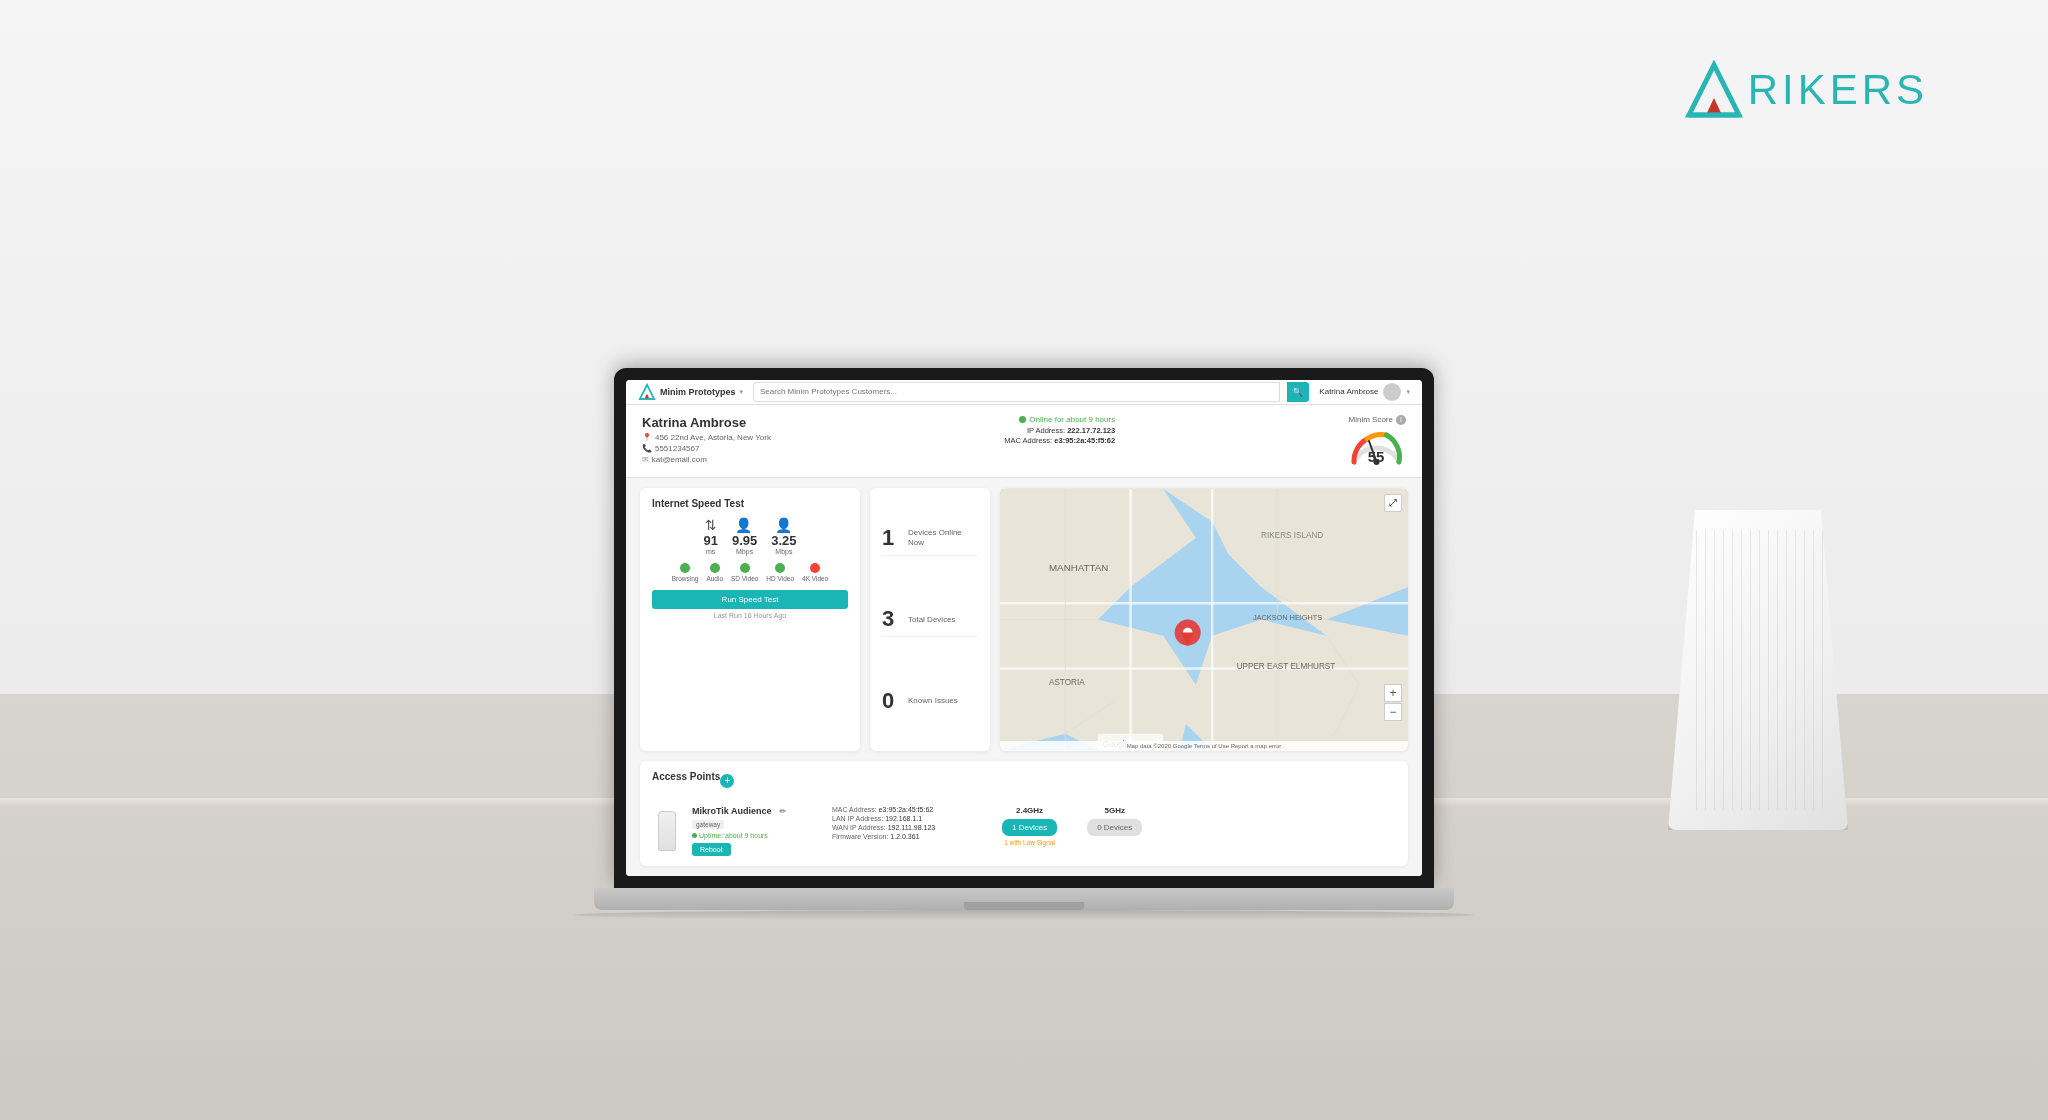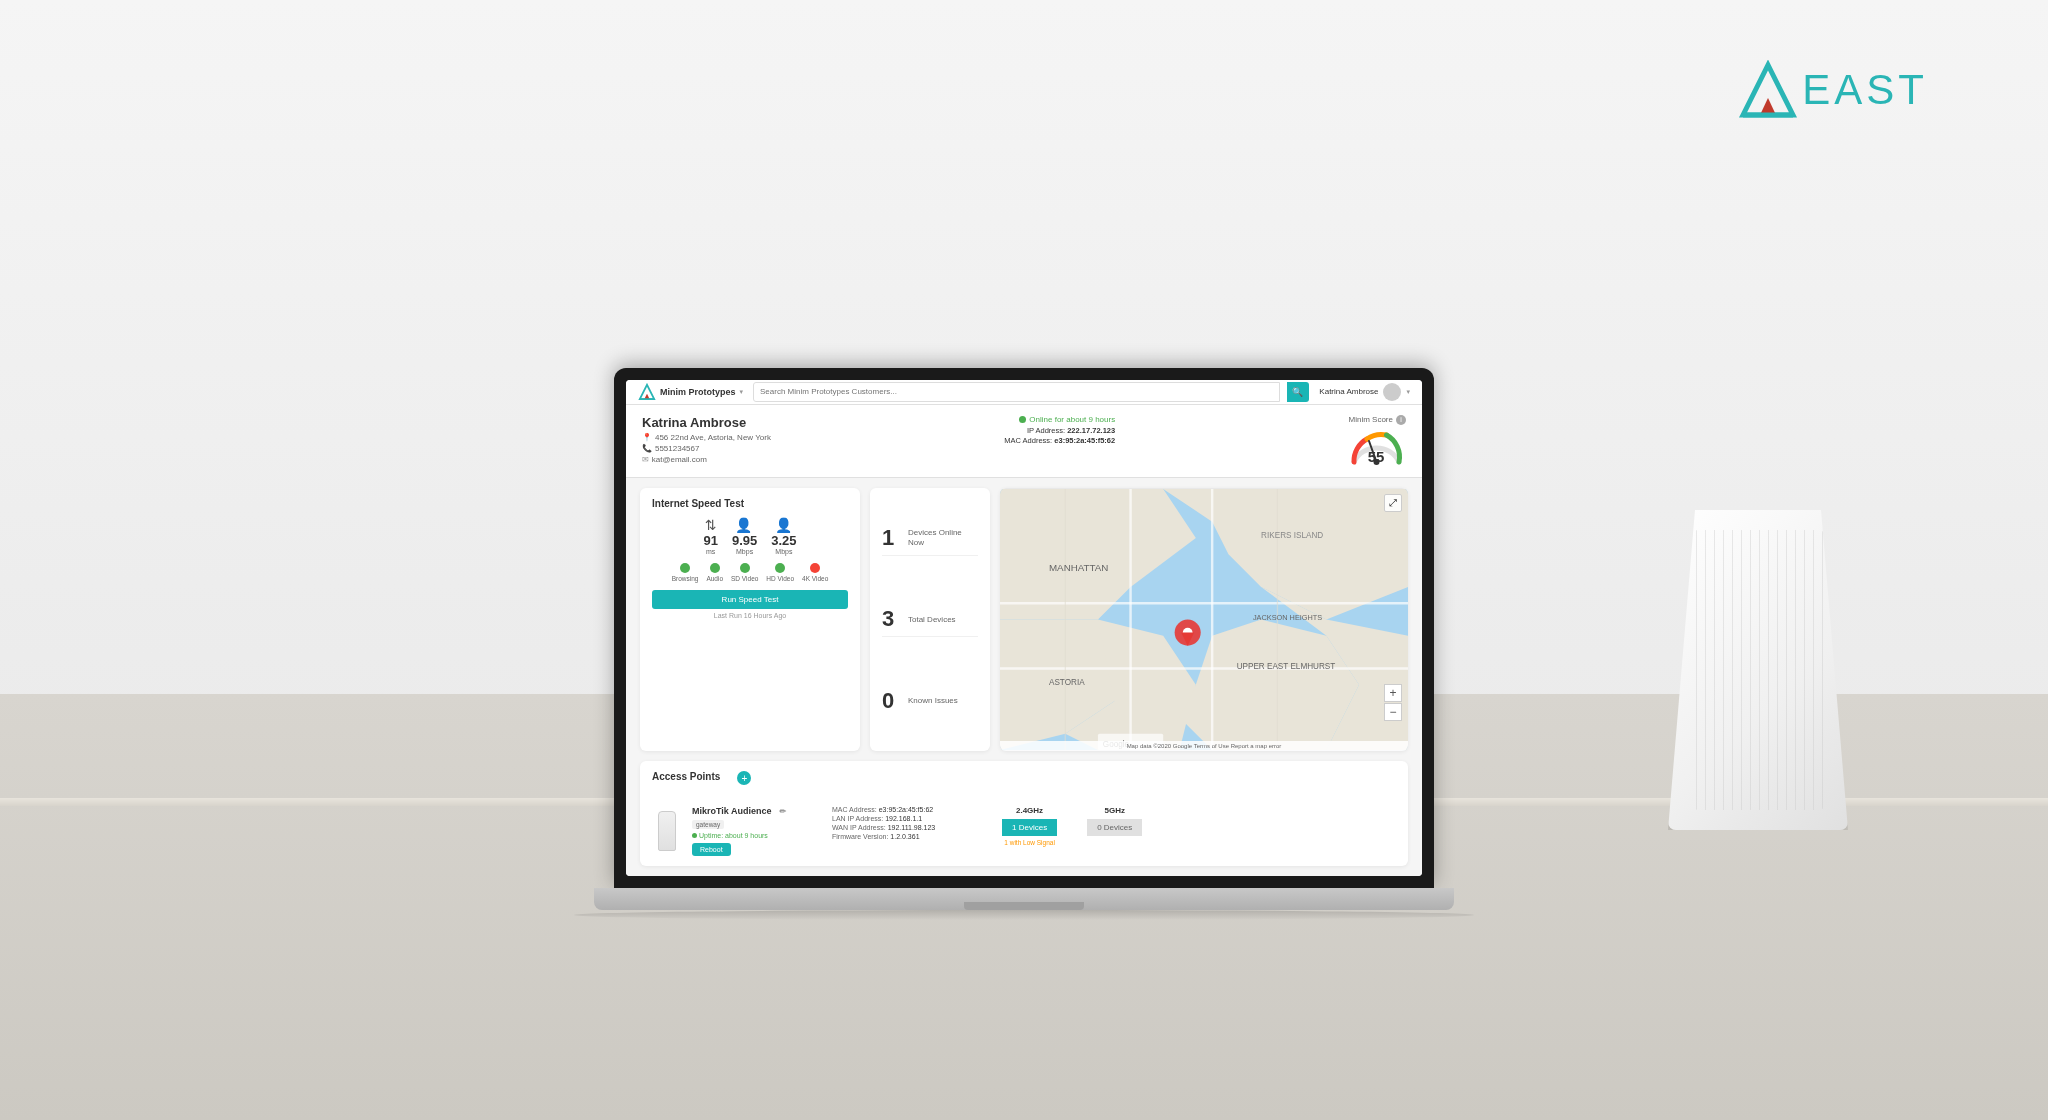--- a/index.html
+++ b/index.html
@@ -494,22 +494,22 @@
 
     
     .access-points-card {
       background: #fff;
       border-radius: 6px;
       padding: 10px 12px;
       box-shadow: 0 1px 4px rgba(0,0,0,0.07);
     }
     .access-points-header {
       display: flex;
-      align-items: flex-start;
-      gap: 17px;
+      align-items: center;
+      gap: 0;
       margin-bottom: 16px;
     }
     .add-icon {
       width: 14px;
       height: 14px;
       background: #1ab5b5;
       color: white;
       border-radius: 50%;
       display: flex;
       align-items: center;
@@ -608,21 +608,21 @@
       font-size: 8px;
       font-weight: 600;
       color: #333;
       margin-bottom: 4px;
     }
     .freq-btn {
       padding: 4px 10px;
       background: #1ab5b5;
       color: white;
       border: none;
-      border-radius: 0;
+      border-radius: 7px;
       font-size: 8px;
       cursor: pointer;
       margin-bottom: 3px;
       display: block;
     }
     .freq-btn.zero {
       background: #e0e0e0;
       color: #666;
     }
     .freq-note {
@@ -645,21 +645,21 @@
   <div class="bg-table"></div>
 </div>
 
 <div class="minim-logo-top">
   <svg class="minim-logo-icon" viewBox="0 0 60 60">
     <polygon points="5,55 30,5 55,55" fill="none" stroke="#2ab5b5" stroke-width="5"></polygon>
     <polygon points="22,55 30,38 38,55" fill="#c0392b"></polygon>
     <polygon points="5,55 22,55 30,38 38,55 55,55" fill="none"></polygon>
     <line x1="5" y1="55" x2="55" y2="55" stroke="#2ab5b5" stroke-width="5"></line>
   </svg>
-  <span class="minim-logo-text">EAST</span>
+  <span class="minim-logo-text">RIKERS</span>
 </div>
 
 <div class="router-device">
   <div class="router-body">
     <div class="router-lines"></div>
   </div>
 </div>
 
 <div class="laptop-container">
   <div class="laptop-screen-outer">

